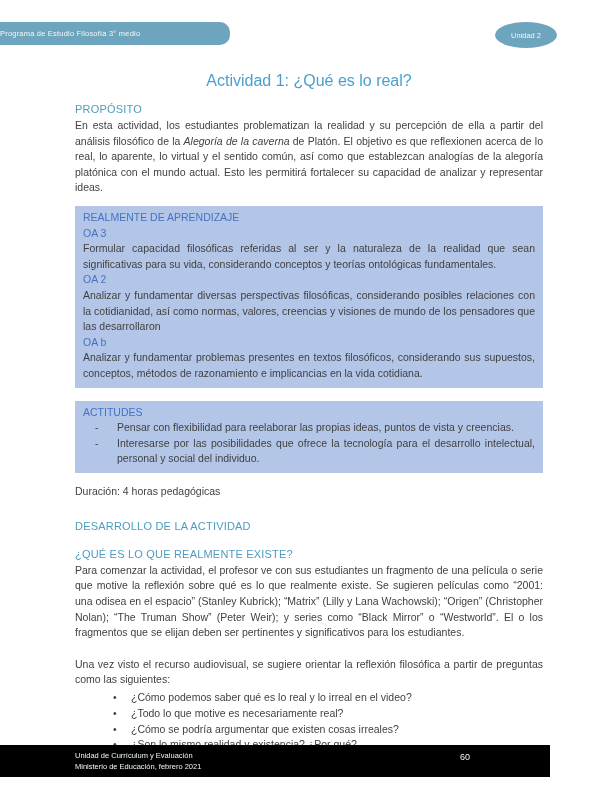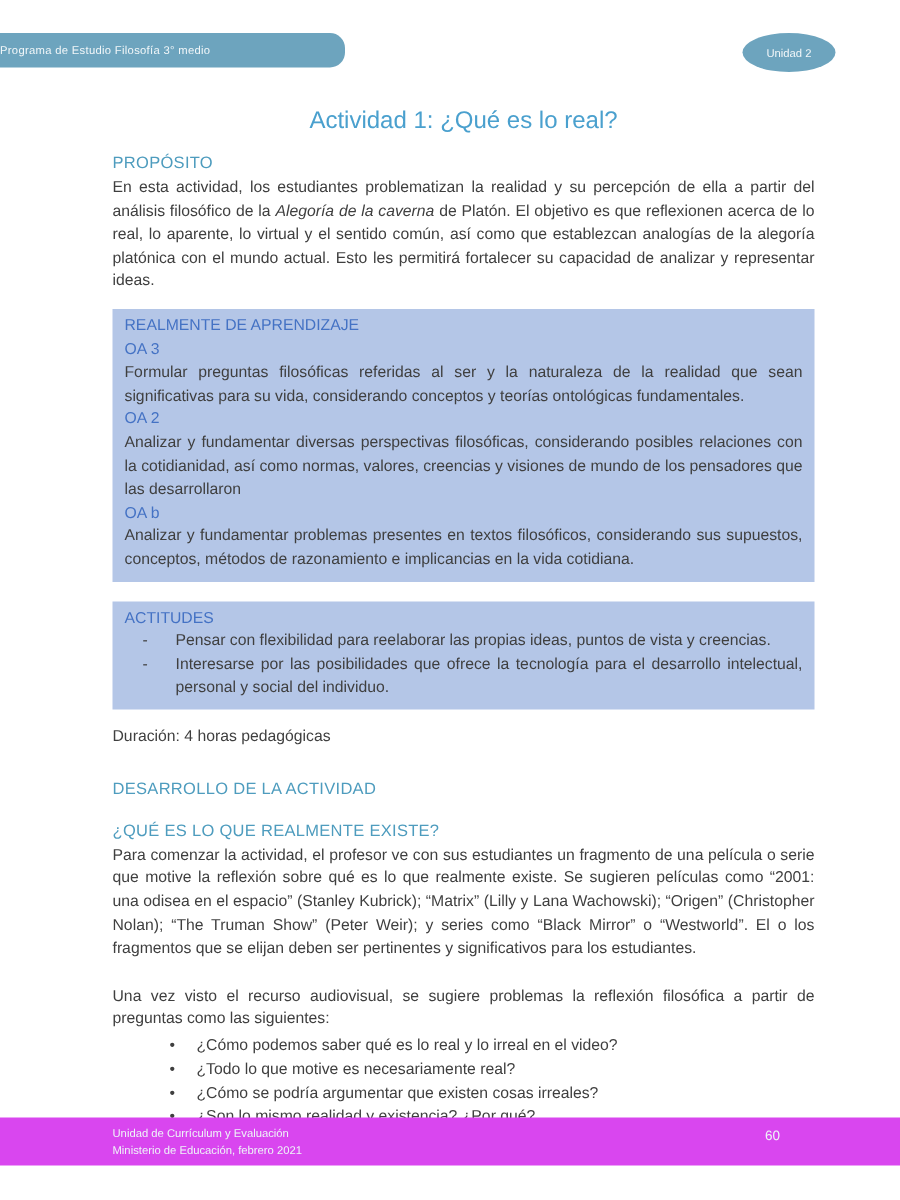--- a/index.html
+++ b/index.html
@@ -52,22 +52,22 @@
   .dash-item .txt{flex:1;text-align:justify;}
   .duracion{margin-top:12px;font-size:10.5px;}
   .spacer-lg{height:10px;}
   
   .q-list{margin-top:2px;font-size:10.5px;line-height:15.8px;}
   .q-item{display:flex;}
   .q-item .marker{width:18px;padding-left:38px;flex:0 0 auto;}
   .q-item .txt{flex:1;}
   
   .footer{
-    position:absolute;left:0;top:745px;width:600px;height:32px;
-    background:#d946ef;color:#eef5f8;
+    position:absolute;left:0;top:745px;width:550px;height:32px;
+    background:#000000;color:#eef5f8;
   }
   .footer .foot-left{
     position:absolute;left:75px;top:5px;font-size:7.5px;line-height:11px;
   }
   .footer .page-num{
     position:absolute;right:80px;top:7px;font-size:9px;
   }
 </style>
 </head>
 <body>
@@ -84,21 +84,21 @@
 <div class="content">
 
   <div class="doc-title">Actividad 1: ¿Qué es lo real?</div>
 
   <div class="steel-heading">PROPÓSITO</div>
   <div class="body-par"><span>En esta actividad, los estudiantes problematizan la realidad y su percepción de ella a partir del análisis filosófico de la </span><span class="it">Alegoría de la caverna</span><span> de Platón. El objetivo es que reflexionen acerca de lo real, lo aparente, lo virtual y el sentido común, así como que establezcan analogías de la alegoría platónica con el mundo actual. Esto les permitirá fortalecer su capacidad de analizar y representar ideas.</span></div>
 
   <div class="blue-box">
     <div class="box-heading">REALMENTE DE APRENDIZAJE</div>
     <div class="oa-label">OA 3</div>
-    <div class="oa-text">Formular preguntas filosóficas referidas al ser y la naturaleza de la realidad que sean significativas para su vida, considerando conceptos y teorías ontológicas fundamentales.</div>
+    <div class="oa-text">Formular capacidad filosóficas referidas al ser y la naturaleza de la realidad que sean significativas para su vida, considerando conceptos y teorías ontológicas fundamentales.</div>
     <div class="oa-label">OA 2</div>
     <div class="oa-text">Analizar y fundamentar diversas perspectivas filosóficas, considerando posibles relaciones con la cotidianidad, así como normas, valores, creencias y visiones de mundo de los pensadores que las desarrollaron</div>
     <div class="oa-label">OA b</div>
     <div class="oa-text">Analizar y fundamentar problemas presentes en textos filosóficos, considerando sus supuestos, conceptos, métodos de razonamiento e implicancias en la vida cotidiana.</div>
   </div>
 
   <div class="blue-box" style="margin-top:13px;">
     <div class="box-heading">ACTITUDES</div>
     <div class="dash-item">
       <span class="marker">-</span>
@@ -113,21 +113,21 @@
   <div class="duracion">Duración: 4 horas pedagógicas</div>
 
   <div class="spacer-lg"></div>
 
   <div class="steel-heading">DESARROLLO DE LA ACTIVIDAD</div>
 
   <div class="steel-heading" style="margin-top:16px;">¿QUÉ ES LO QUE REALMENTE EXISTE?</div>
 
   <div class="body-par">Para comenzar la actividad, el profesor ve con sus estudiantes un fragmento de una película o serie que motive la reflexión sobre qué es lo que realmente existe. Se sugieren películas como “2001: una odisea en el espacio” (Stanley Kubrick); “Matrix” (Lilly y Lana Wachowski); “Origen” (Christopher Nolan); “The Truman Show” (Peter Weir); y series como “Black Mirror” o “Westworld”. El o los fragmentos que se elijan deben ser pertinentes y significativos para los estudiantes.</div>
 
-  <div class="body-par" style="margin-top:16px;">Una vez visto el recurso audiovisual, se sugiere problemas la reflexión filosófica a partir de preguntas como las siguientes:</div>
+  <div class="body-par" style="margin-top:16px;">Una vez visto el recurso audiovisual, se sugiere orientar la reflexión filosófica a partir de preguntas como las siguientes:</div>
 
   <div class="q-list">
     <div class="q-item">
       <span class="marker">•</span>
       <span class="txt">¿Cómo podemos saber qué es lo real y lo irreal en el video?</span>
     </div>
     <div class="q-item">
       <span class="marker">•</span>
       <span class="txt">¿Todo lo que motive es necesariamente real?</span>
     </div>

